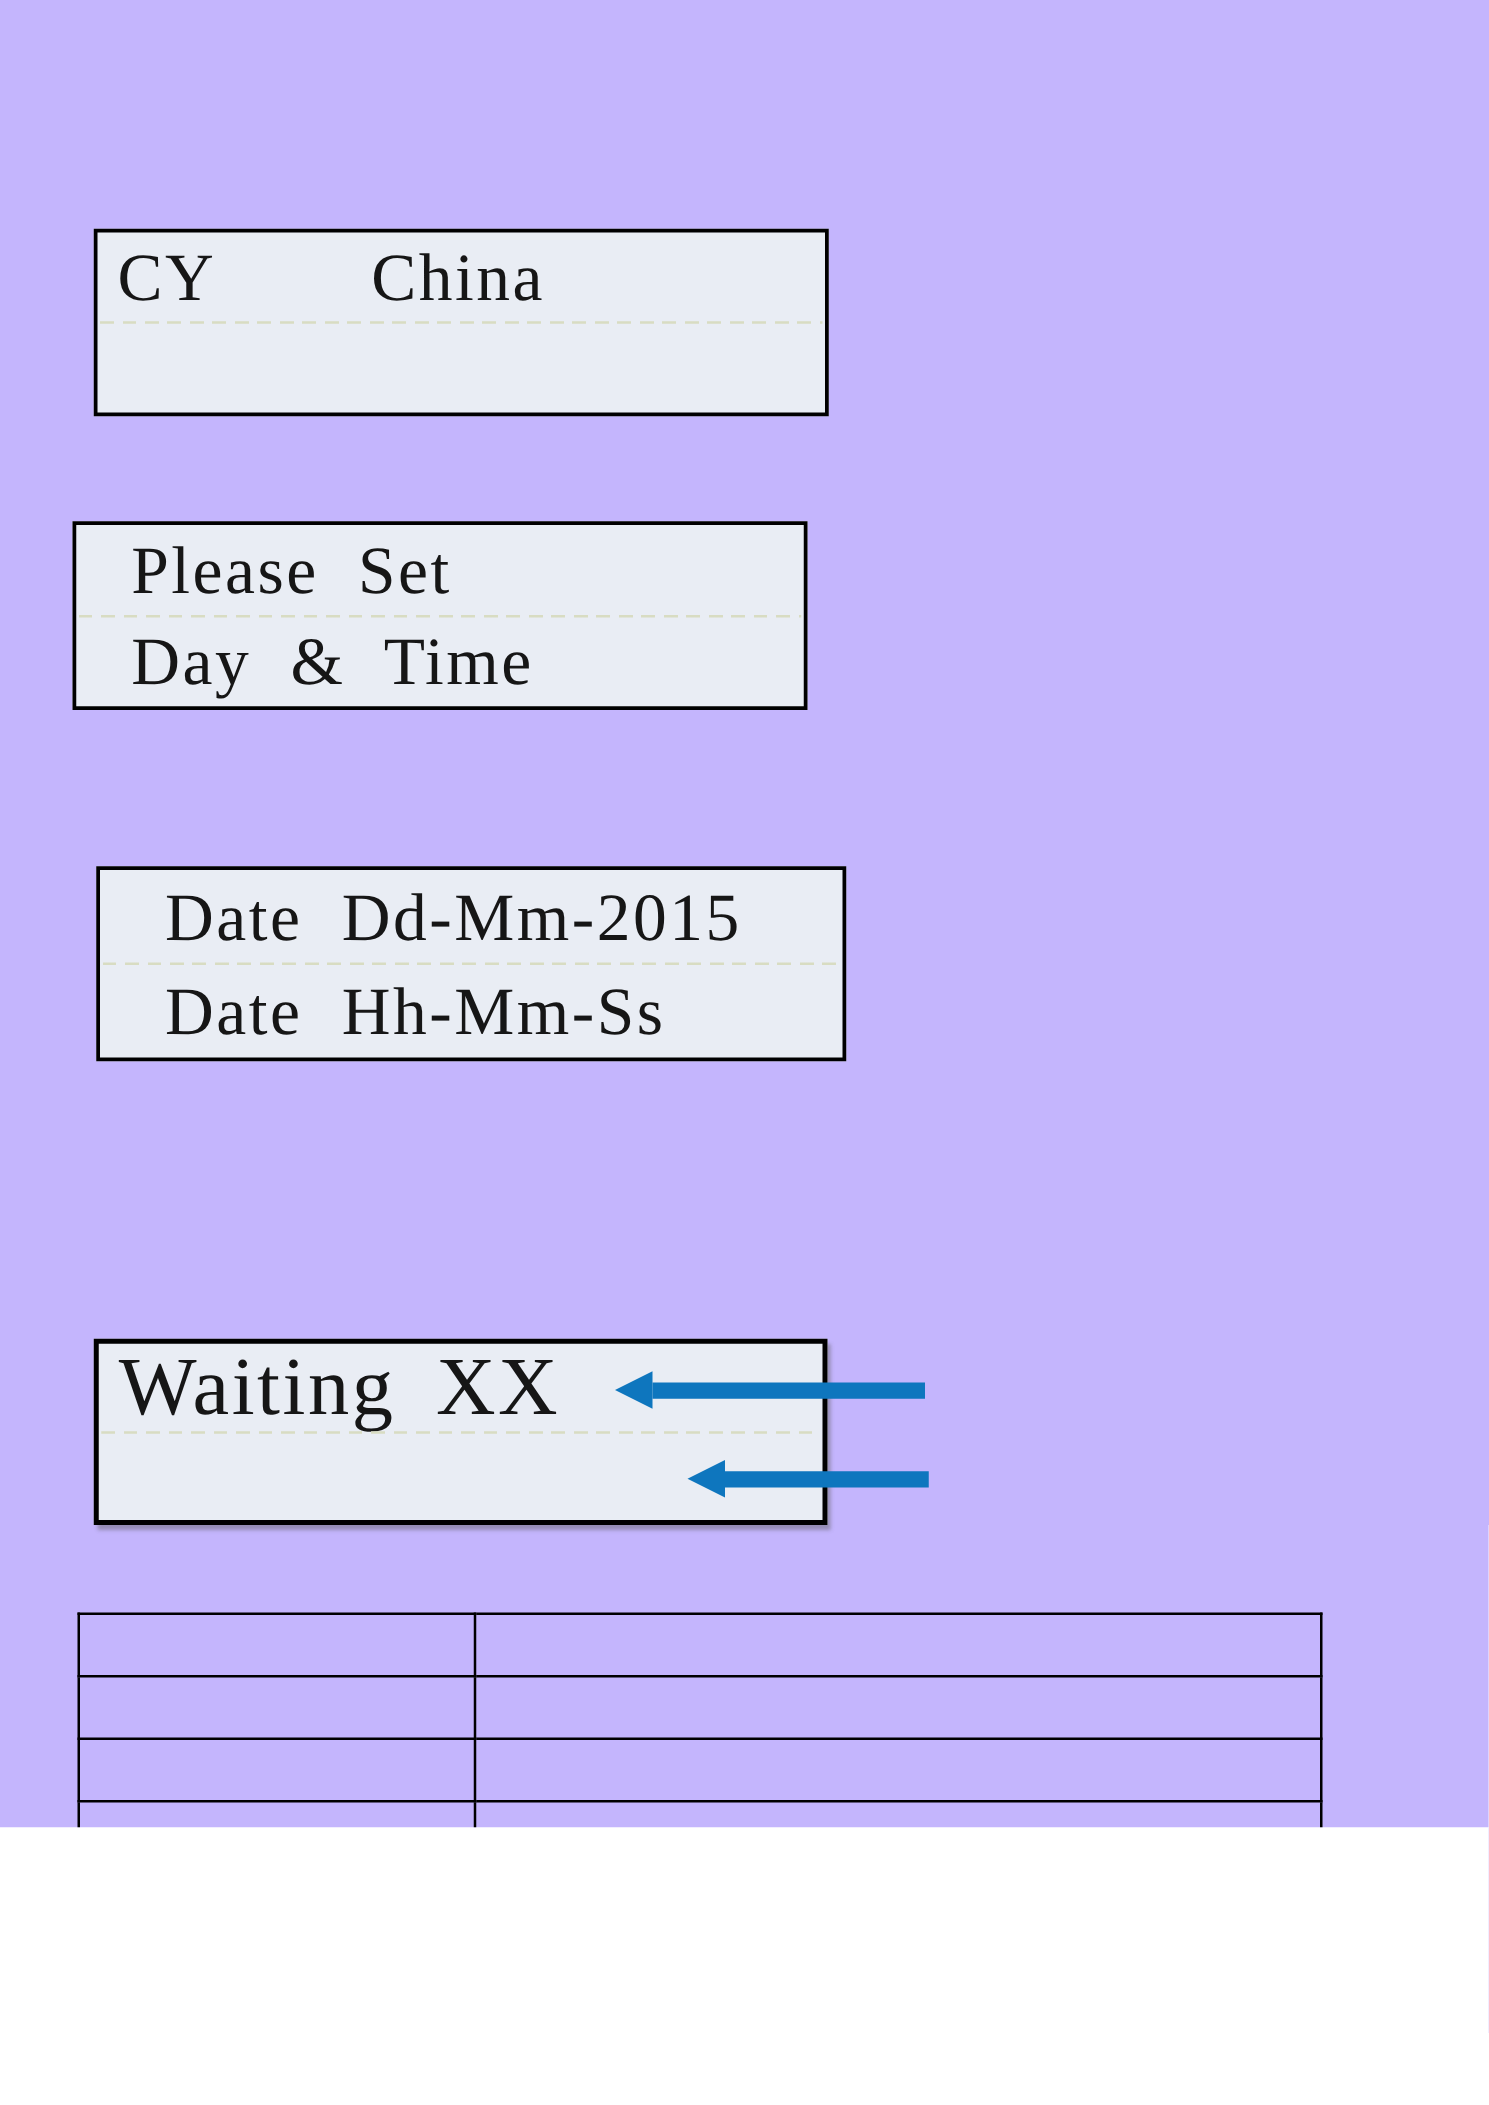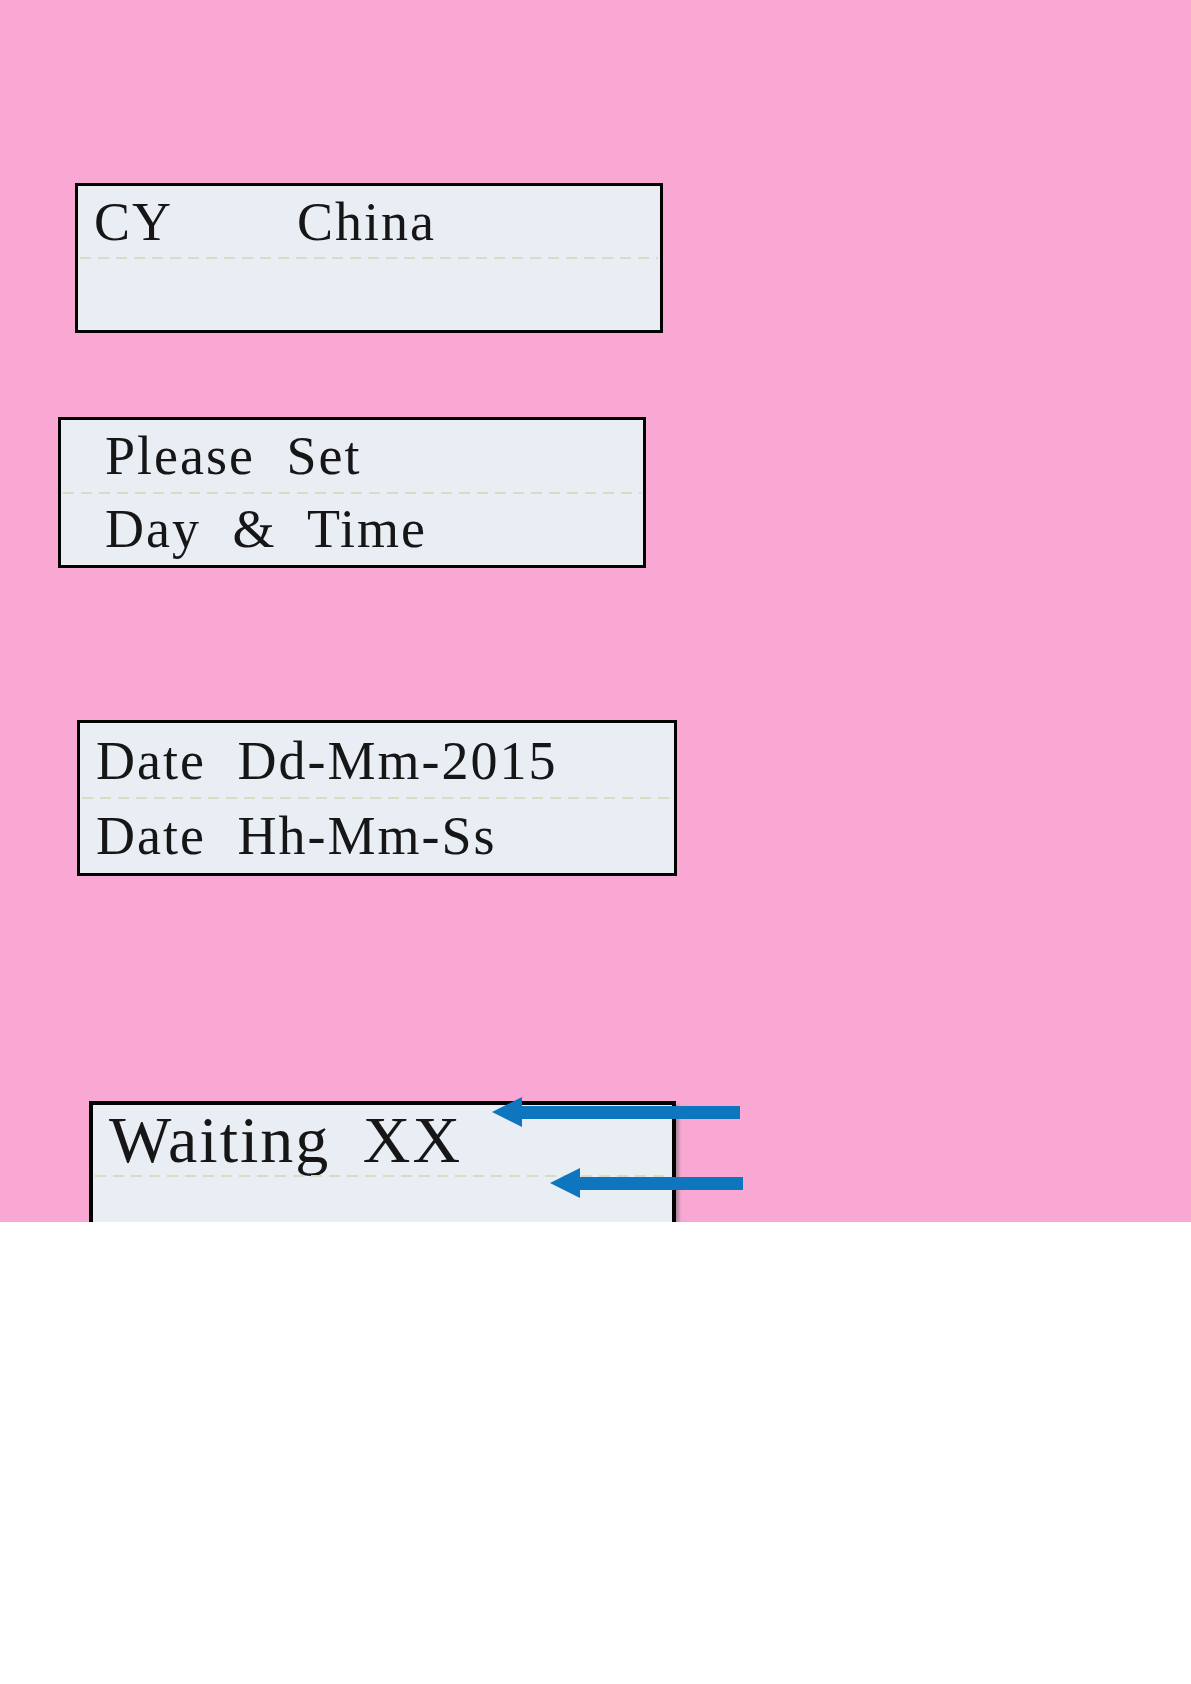--- a/index.html
+++ b/index.html
@@ -1,19 +1,19 @@
 <!DOCTYPE html>
 <html><head>
 <meta charset="utf-8">
 <style>
   html,body{margin:0;padding:0;background:#ffffff;}
   .page{
     position:relative;
-    width:1191px;height:1222px;
-    background:#f9a8d4;
+    width:1191px;height:1462px;
+    background:#c4b5fd;
     font-family:"Liberation Serif", serif;
     color:#161616;
     overflow:hidden;
   }
   
   .lcd{
     position:absolute;
     background:#e9edf4;
     border:3px solid #000000;
     box-sizing:border-box;
@@ -30,26 +30,25 @@
     line-height:1;
   }
   .lcd-divider{
     position:absolute;
     left:2px;right:2px;top:50%;
     height:2px;margin-top:-1px;
     background:repeating-linear-gradient(90deg,#d8dcc2 0 11px,transparent 11px 18px);
   }
   #lcd-1{left:75px;top:183px;width:588px;height:150px;}
   #lcd-2{left:58px;top:417px;width:588px;height:151px;padding-left:28px;}
-  #lcd-3{left:77px;top:720px;width:600px;height:156px;}
+  #lcd-3{left:77px;top:693px;width:600px;height:156px;padding-left:36px;}
   #lcd-4{
-    left:89px;top:1071px;width:587px;height:149px;
+    left:75px;top:1071px;width:587px;height:149px;
     border-width:4px;
     box-shadow:3px 4px 3px rgba(90,90,90,0.45);
-    margin-top:30px;
   }
   #lcd-4 .lcd-line{font-size:66px;letter-spacing:2px;word-spacing:14px;}
   
   .arrow{
     position:absolute;
     display:flex;
     align-items:center;
     height:30px;
   }
   .arrow .head{

